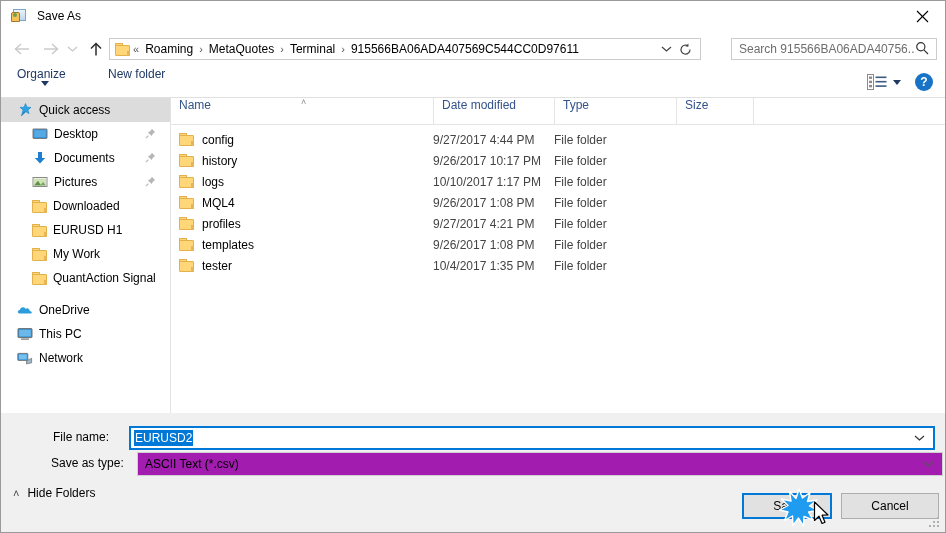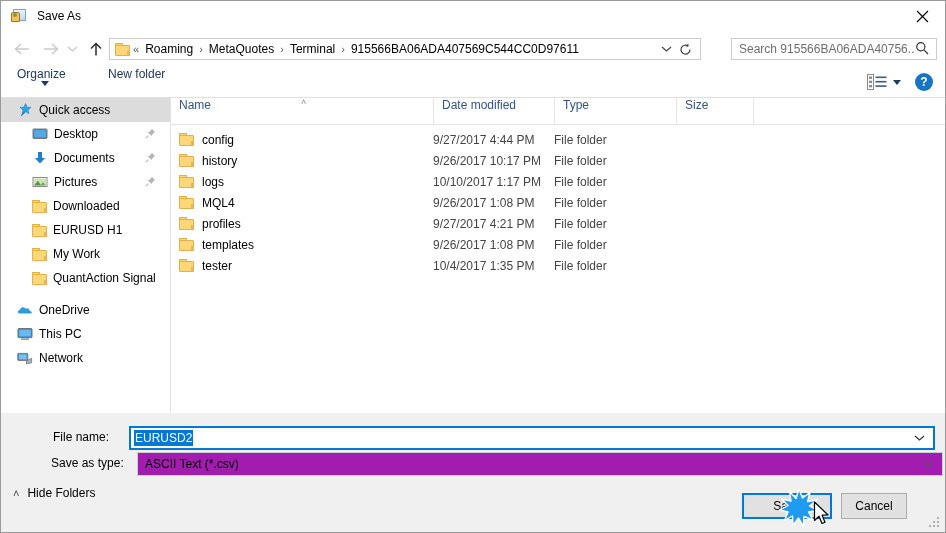--- a/index.html
+++ b/index.html
@@ -420,21 +420,21 @@
     box-sizing: border-box;
     display: flex;
     align-items: center;
     justify-content: center;
     font-size: 12px;
     color: #000;
   }
   #btn-cancel {
     position: absolute;
     left: 840px; top: 492px;
-    width: 66px; height: 26px;
+    width: 98px; height: 26px;
     background: #e1e1e1;
     border: 1px solid #adadad;
     box-sizing: border-box;
     display: flex;
     align-items: center;
     justify-content: center;
     font-size: 12px;
     color: #000;
   }
   #click-burst {

